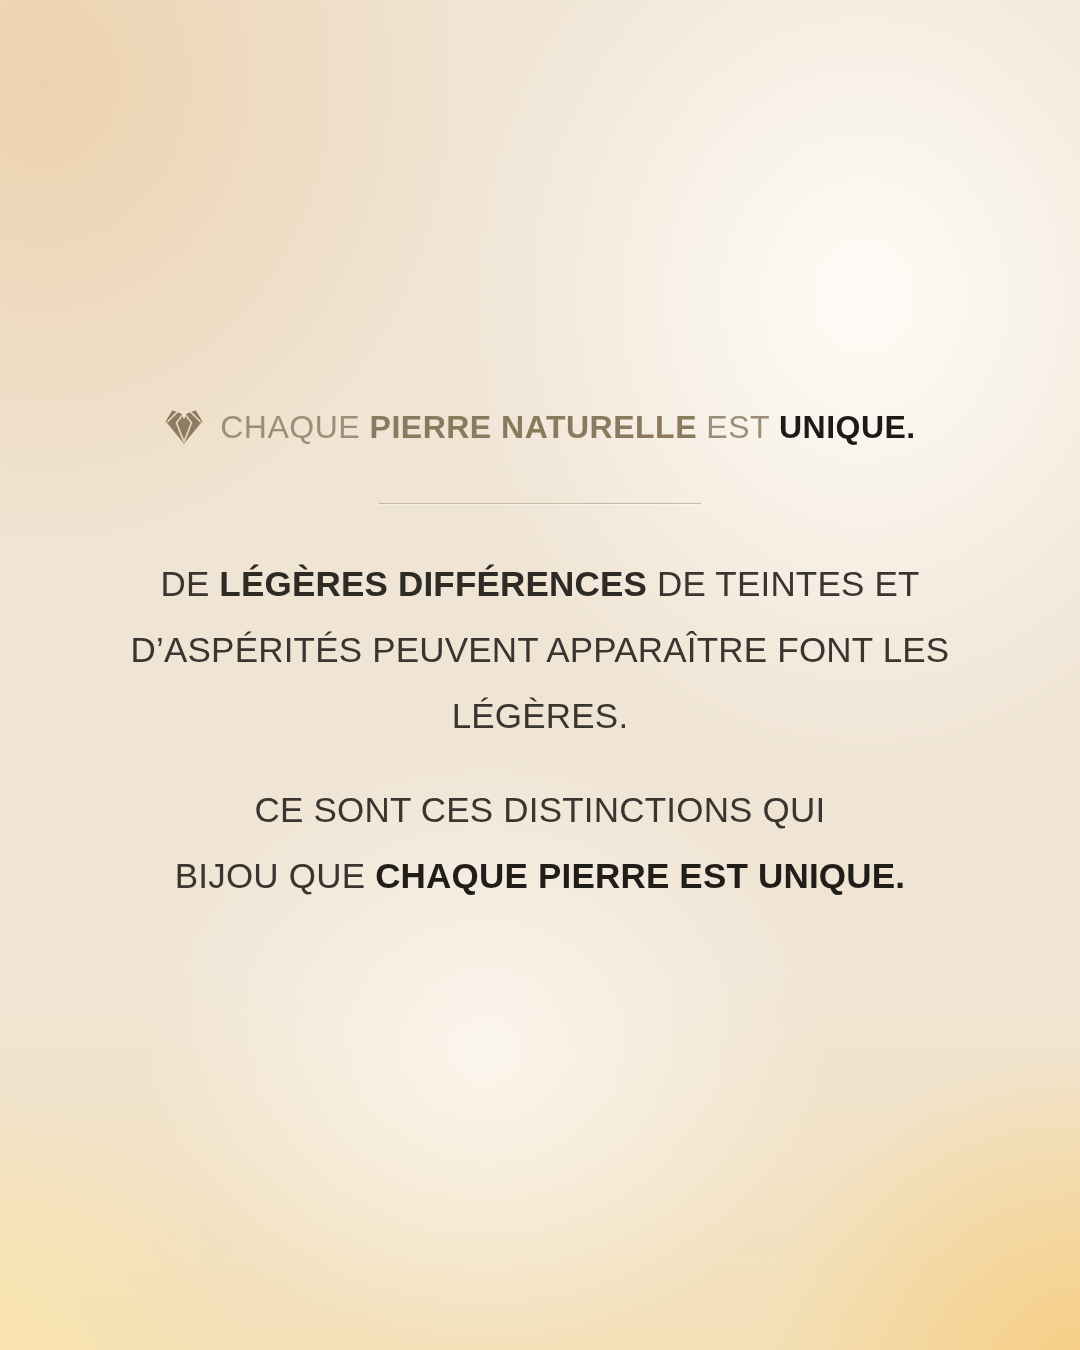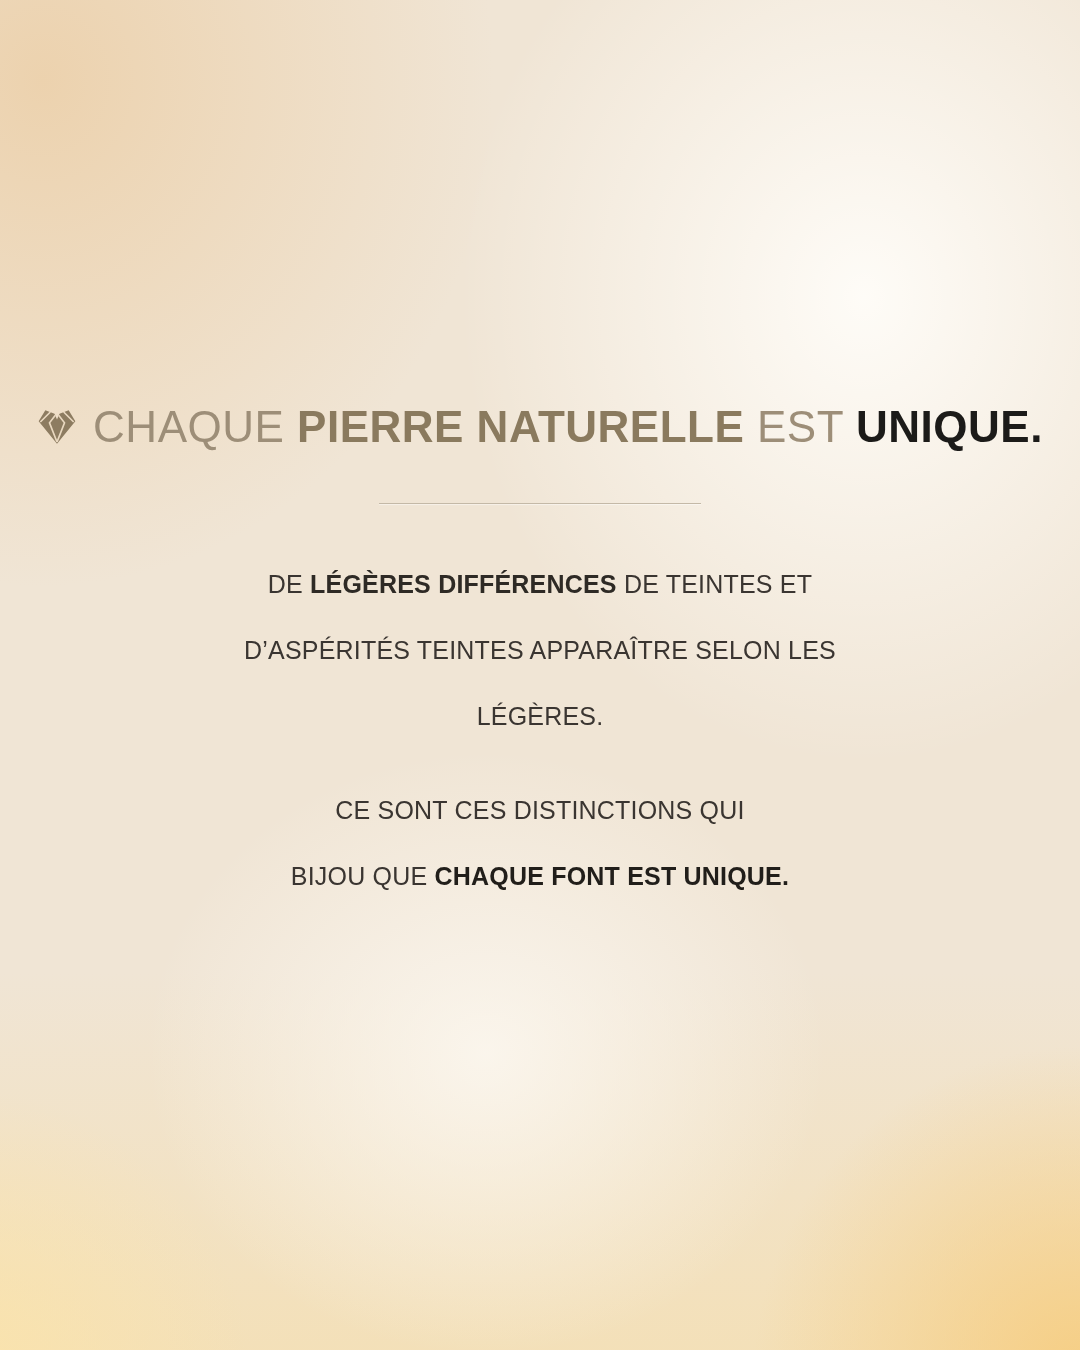--- a/index.html
+++ b/index.html
@@ -33,37 +33,37 @@
     align-items: center;
     justify-content: center;
     gap: 16px;
     height: 46px;
   }
   .gem {
     display: inline-flex;
     align-items: center;
   }
   .header-text {
-    font-size: 44px;
+    font-size: 32px;
     letter-spacing: 0.5px;
     white-space: nowrap;
   }
   .header-text span { white-space: pre; }
   .h-tan  { color: #9d8e78; }
   .h-tanb { color: #8a7a5e; font-weight: bold; }
   .h-dark { color: #1c1b19; font-weight: bold; }
   .divider {
     margin: 53px auto 0;
     width: 322px;
     height: 1px;
     background: #c4b9a7;
     box-shadow: 0 1px 1px rgba(255,255,255,0.55);
   }
   .para {
-    font-size: 25px;
+    font-size: 35px;
     line-height: 66px;
     color: #3a3531;
     letter-spacing: 0.2px;
   }
   .para .line { white-space: nowrap; }
   .para .line span { white-space: pre; }
   .p1 { margin-top: 47px; }
   .p2 { margin-top: 28px; }
   .b1 { font-weight: bold; color: #2e2a25; }
   .b2 { font-weight: bold; color: #211e1a; }
@@ -85,25 +85,25 @@
         <span class="h-tan">CHAQUE </span><span class="h-tanb">PIERRE NATURELLE</span><span class="h-tan"> EST </span><span class="h-dark">UNIQUE.</span>
       </span>
     </div>
 
     <div class="divider"></div>
 
     <div class="para p1">
       <div class="line">
         <span>DE </span><span class="b1">LÉGÈRES DIFFÉRENCES</span><span> DE TEINTES ET</span>
       </div>
-      <div class="line">D’ASPÉRITÉS TEINTES APPARAÎTRE SELON LES</div>
+      <div class="line">D’ASPÉRITÉS PEUVENT APPARAÎTRE FONT LES</div>
       <div class="line">LÉGÈRES.</div>
     </div>
 
     <div class="para p2">
       <div class="line">CE SONT CES DISTINCTIONS QUI</div>
       <div class="line">
-        <span>BIJOU QUE </span><span class="b2">CHAQUE FONT EST UNIQUE.</span>
+        <span>BIJOU QUE </span><span class="b2">CHAQUE PIERRE EST UNIQUE.</span>
       </div>
     </div>
 
   </div>
 </div>
 
 </body></html>

